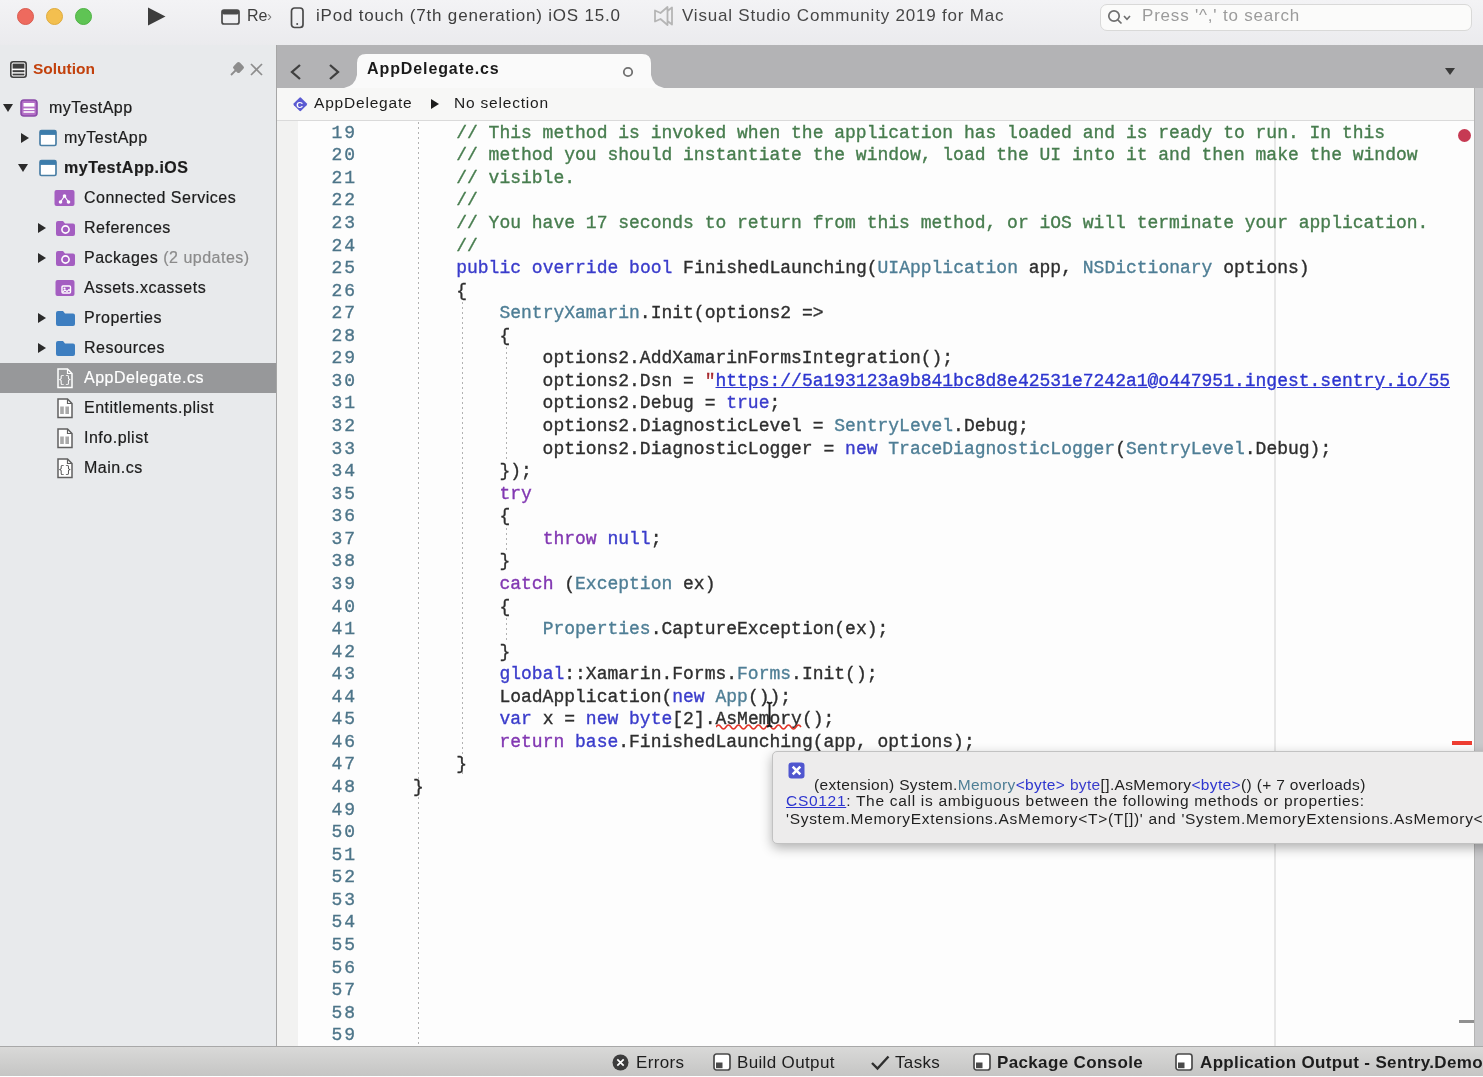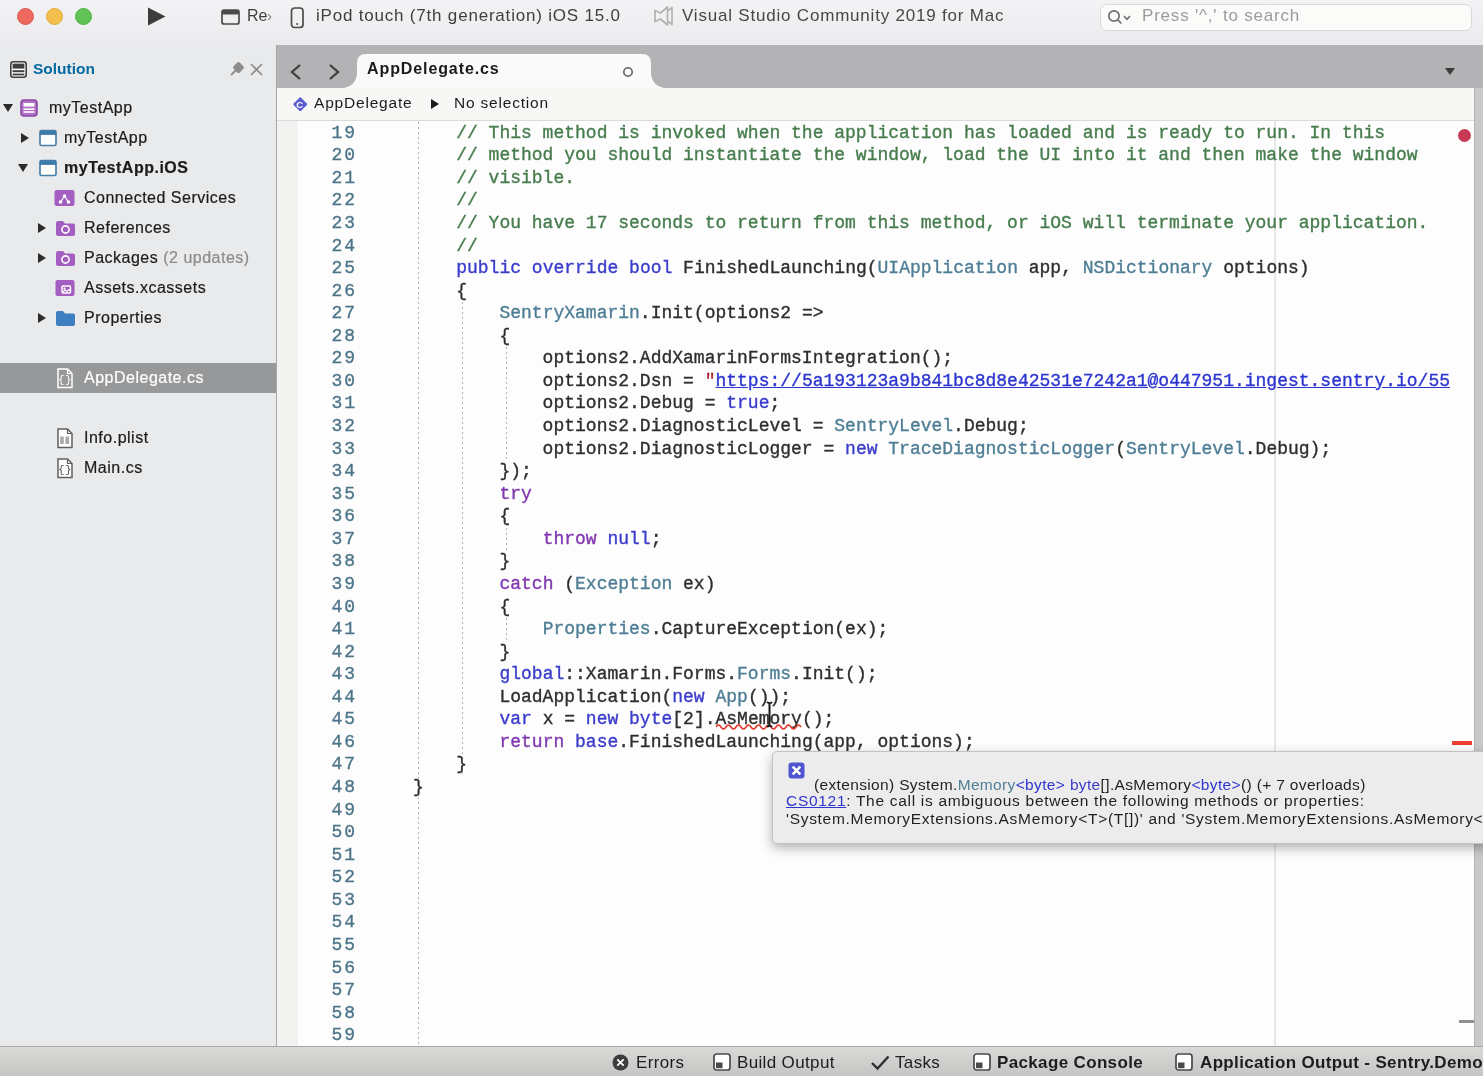--- a/index.html
+++ b/index.html
@@ -84,21 +84,21 @@
 </div>
 
 <div id="sidebar" class="abs">
 
   <svg class="ticon" style="left:10px; top:16px;" width="17" height="17">
     <rect x="0.8" y="0.8" width="15.4" height="15.4" rx="2.5" fill="#fff" stroke="#3f3f3f" stroke-width="1.6"></rect>
     <rect x="2.6" y="2.6" width="11.8" height="5" fill="#3f3f3f"></rect>
     <rect x="2.6" y="9.2" width="11.8" height="2" fill="#3f3f3f"></rect>
     <rect x="2.6" y="12.6" width="11.8" height="1.8" fill="#3f3f3f"></rect>
   </svg>
-  <div class="abs" style="left:33px; top:15px; font-size:15.5px; font-weight:bold; color:#0369a1;">Solution</div>
+  <div class="abs" style="left:33px; top:15px; font-size:15.5px; font-weight:bold; color:#c2410c;">Solution</div>
   <svg class="abs" style="left:228px; top:16px;" width="17" height="17">
     <g stroke="#8d8d8d" stroke-width="1.8" fill="#8d8d8d">
       <line x1="3" y1="14" x2="8" y2="9"></line>
       <rect x="7" y="3" width="7" height="7" rx="1" transform="rotate(45 10.5 6.5)"></rect>
     </g>
   </svg>
   <svg class="abs" style="left:249px; top:17px;" width="15" height="15">
     <g stroke="#8d8d8d" stroke-width="1.7">
       <line x1="2" y1="2" x2="13" y2="13"></line>
       <line x1="13" y1="2" x2="2" y2="13"></line>
@@ -168,27 +168,43 @@
     </svg>
     <span class="lbl" style="left:84px;">Assets.xcassets</span>
   </div>
   <div class="trow" style="top:258px;text-align:center;">
     <span class="tri-r" style="left:38px;"></span>
     <svg class="ticon" style="left:55px;" width="21" height="18">
       <path d="M1,4 Q1,2 3,2 L8,2 L10,4.5 L18,4.5 Q20,4.5 20,6.5 L20,15 Q20,17 18,17 L3,17 Q1,17 1,15 Z" fill="#3d7ec0"></path>
     </svg>
     <span class="lbl" style="left:84px;">Properties</span>
   </div>
+  <div class="trow" style="top:288px;">
+    <span class="tri-r" style="left:38px;"></span>
+    <svg class="ticon" style="left:55px;" width="21" height="18">
+      <path d="M1,4 Q1,2 3,2 L8,2 L10,4.5 L18,4.5 Q20,4.5 20,6.5 L20,15 Q20,17 18,17 L3,17 Q1,17 1,15 Z" fill="#3d7ec0"></path>
+    </svg>
+    <span class="lbl" style="left:84px;">Resources</span>
+  </div>
   <div class="trow" style="top:318px; color:#fff;">
     <svg class="ticon" style="left:56px; top:5px;" width="18" height="21">
       <path d="M2,1 L11.5,1 L16,5.5 L16,19.5 L2,19.5 Z" fill="none" stroke="#fff" stroke-width="1.5"></path>
       <path d="M11.5,1 L11.5,5.5 L16,5.5" fill="none" stroke="#fff" stroke-width="1.2"></path>
       <text x="9" y="15" font-size="11" fill="#fff" text-anchor="middle" font-family="Liberation Mono">{}</text>
     </svg>
     <span class="lbl" style="left:84px;">AppDelegate.cs</span>
+  </div>
+  <div class="trow" style="top:348px;">
+    <svg class="ticon" style="left:56px; top:5px;" width="18" height="21">
+      <path d="M2,1 L11.5,1 L16,5.5 L16,19.5 L2,19.5 Z" fill="#fff" stroke="#606060" stroke-width="1.5"></path>
+      <path d="M11.5,1 L11.5,5.5 L16,5.5" fill="none" stroke="#606060" stroke-width="1.2"></path>
+      <rect x="4.2" y="8.5" width="3.6" height="7.5" fill="#a9a9a9"></rect>
+      <rect x="9.4" y="8.5" width="3.6" height="7.5" fill="#a9a9a9"></rect>
+    </svg>
+    <span class="lbl" style="left:84px;">Entitlements.plist</span>
   </div>
   <div class="trow" style="top:378px;">
     <svg class="ticon" style="left:56px; top:5px;" width="18" height="21">
       <path d="M2,1 L11.5,1 L16,5.5 L16,19.5 L2,19.5 Z" fill="#fff" stroke="#606060" stroke-width="1.5"></path>
       <path d="M11.5,1 L11.5,5.5 L16,5.5" fill="none" stroke="#606060" stroke-width="1.2"></path>
       <rect x="4.2" y="8.5" width="3.6" height="7.5" fill="#a9a9a9"></rect>
       <rect x="9.4" y="8.5" width="3.6" height="7.5" fill="#a9a9a9"></rect>
     </svg>
     <span class="lbl" style="left:84px;">Info.plist</span>
   </div>

